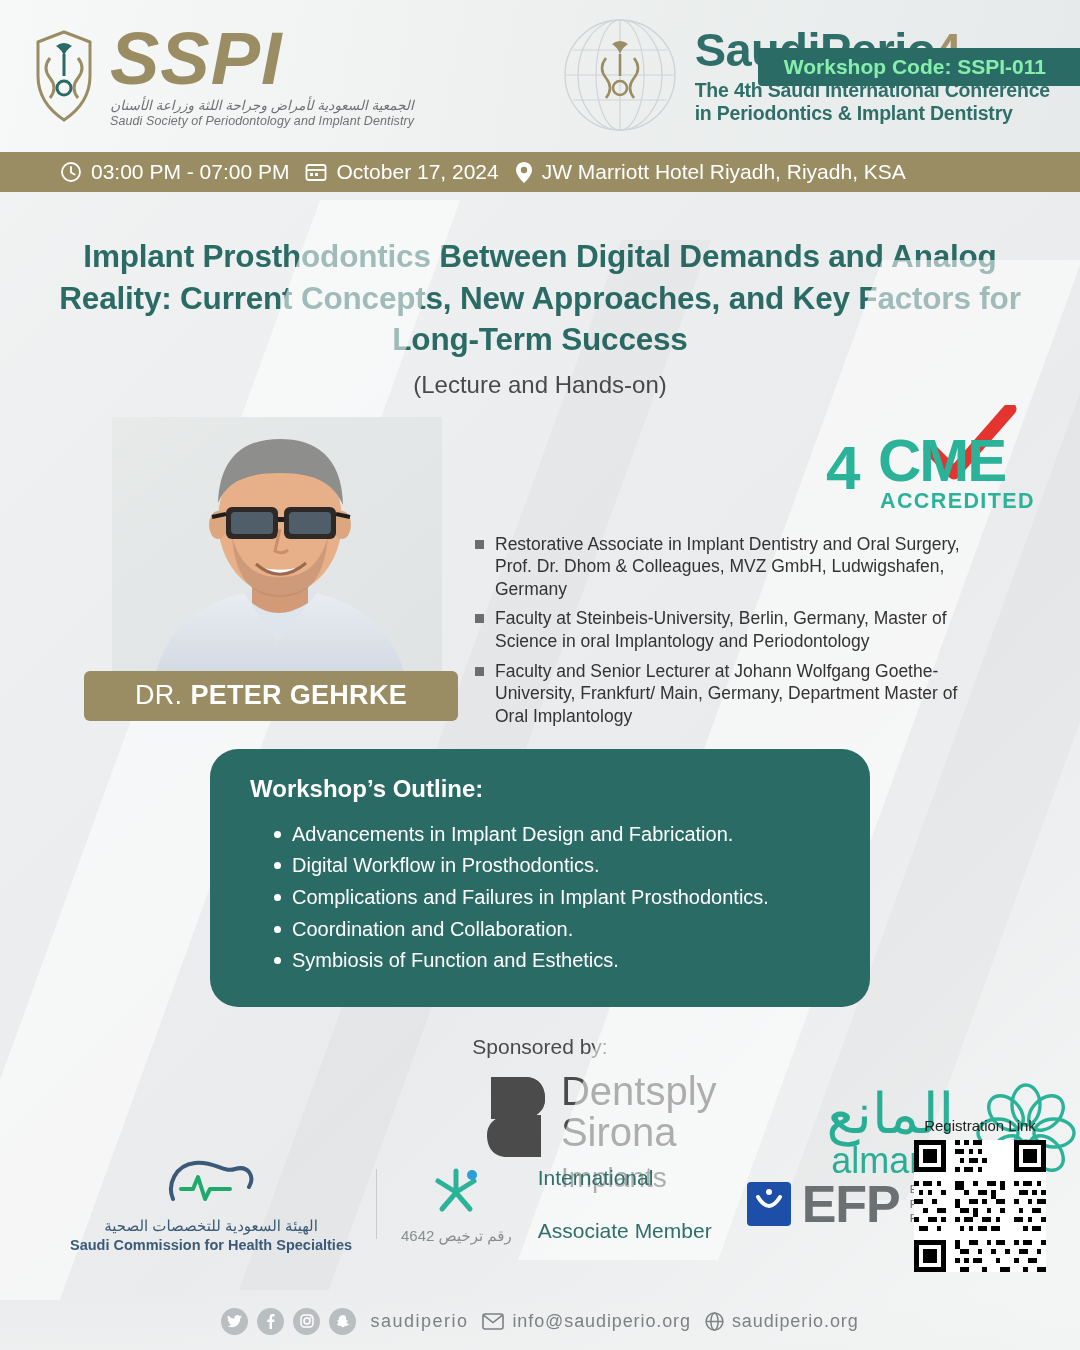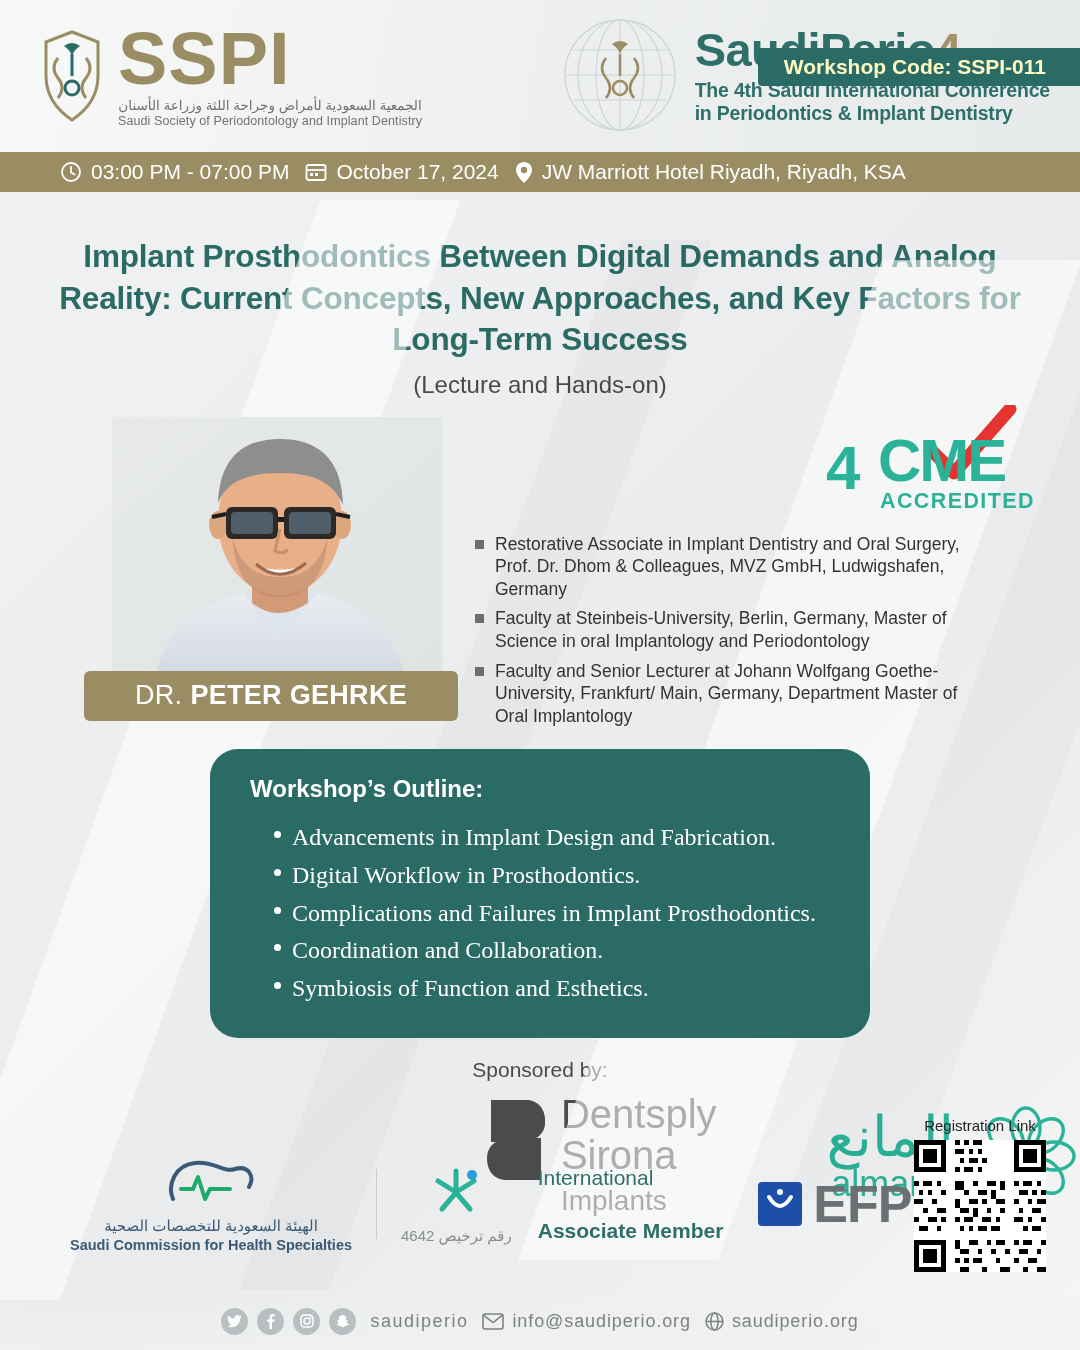--- a/index.html
+++ b/index.html
@@ -18,21 +18,21 @@
   
   .bg-shape { position: absolute; background: rgba(255,255,255,0.55); transform: skewX(-20deg); }
   .bg-shape.dark { background: rgba(0,0,0,0.022); }
 
   
   .header {
     position: relative; height: 152px;
     background: linear-gradient(100deg,#f7f8f8 0%,#eef0f0 50%,#e7eaea 100%);
     display: flex; align-items: center;
   }
-  .sspi-logo { display: flex; align-items: center; padding-left: 34px; }
+  .sspi-logo { display: flex; align-items: center; padding-left: 26px; font-style: italic; }
   .sspi-mark { width: 78px; height: 96px; position: relative; }
   .sspi-text { margin-left: 6px; }
   .sspi-word {
     font-family: "Liberation Sans", sans-serif;
     font-size: 74px; font-weight: bold; letter-spacing: 1px;
     color: #9b8d63; line-height: 0.95;
   }
   .sspi-ar { font-size: 13.5px; color: #6f7174; text-align: center; margin-top: 2px; letter-spacing: .2px;}
   .sspi-en { font-size: 12.5px; color: #6f7174; text-align: left; letter-spacing: .1px; margin-top: 1px;}
 
@@ -49,21 +49,21 @@
     position: relative; height: 40px;
     background: #9b8d63;
     display: flex; align-items: center; color: #fff;
     padding-left: 60px; gap: 16px;
     font-size: 21px;
   }
   .infobar .item { display: flex; align-items: center; gap: 9px; white-space: nowrap; }
   .ico { display: inline-flex; align-items: center; justify-content: center; }
   .codebar {
     position: absolute; right: 0; top: 48px;
-    background: #2b6b66; color: #fef9c3;
+    background: #2b6b66; color: #86efac;
     padding: 7px 34px 7px 26px;
     font-size: 21px; font-weight: 600;
     border-bottom-left-radius: 4px;
   }
   .codebar b { font-weight: bold; }
 
   
   .title-block { margin-top: 44px; text-align: center; padding: 0 48px; }
   .title-block h1 {
     font-size: 31.5px; font-weight: bold; color: #2b6b66;
@@ -108,29 +108,29 @@
 
   
   .outline {
     position: relative; margin: 16px auto 0; width: 660px;
     background: #2b6b66; border-radius: 28px;
     padding: 26px 34px 30px 40px; color: #fff;
   }
   .outline h2 { font-size: 24px; font-weight: bold; margin-bottom: 16px; }
   .outline ul { list-style: none; padding-left: 24px; }
   .outline li {
-    position: relative; font-size: 24px; line-height: 1.58; padding-left: 18px; font-family: Liberation Serif, serif;
+    position: relative; font-size: 20px; line-height: 1.58; padding-left: 18px;
   }
   .outline li::before {
     content: ""; position: absolute; left: 0; top: 12px;
     width: 7px; height: 7px; border-radius: 50%; background: #fff;
   }
 
   
-  .sponsored { text-align: center; margin-top: 20px; font-size: 21px; color: #4a4a4a; }
+  .sponsored { text-align: center; margin-top: 28px; font-size: 21px; color: #4a4a4a; }
   .sponsor-row { display: flex; align-items: center; justify-content: flex-end; gap: 110px; margin-top: 12px; }
   .dentsply { display: flex; align-items: flex-start; gap: 14px; }
   .ds-text .l1 { font-size: 40px; color: #4b4b4b; line-height: 1.0; }
   .ds-text .l2 { font-size: 40px; color: #4b4b4b; line-height: 1.05; }
   .ds-text .l3 { font-size: 28px; color: #4b4b4b; line-height: 1.2; margin-top: 8px;}
   .almana { display: flex; align-items: center; gap: 18px; }
   .almana-text { text-align: center; color: #2bb39a; }
   .almana-ar { font-size: 56px; line-height: 1; }
   .almana-en { font-size: 36px; line-height: 1.05; }
 
@@ -140,21 +140,21 @@
     display: flex; align-items: center; padding-left: 70px; gap: 0;
   }
   .scfhs { text-align: center; }
   .scfhs .ar { font-size: 15px; color: #3a5a77; direction: rtl; }
   .scfhs .en { font-size: 14.5px; color: #3a5a77; font-weight: bold; margin-top: 2px;}
   .divider-v { width: 1px; height: 70px; background: #c9cccd; margin: 0 24px; }
   .license { text-align: center; }
   .license .num { font-size: 15px; color: #8a8d8f; margin-top: 4px; }
   .iam { margin-left: 26px; }
   .iam .t1 { font-size: 21px; color: #2f6f6a; }
-  .iam .t2 { font-size: 21px; font-weight: bold; color: #2f6f6a; margin-top: 29px; }
+  .iam .t2 { font-size: 21px; font-weight: normal; color: #2f6f6a; margin-top: 29px; }
   .efp { display: flex; align-items: center; margin-left: 34px; gap: 10px;}
   .efp-word { font-size: 52px; font-weight: bold; color: #6b7073; letter-spacing: -1px;}
   .efp-sub { font-size: 11.5px; color: #6b7073; line-height: 1.25; }
 
   .reg { position: absolute; right: 34px; bottom: 74px; text-align: center; }
   .reg .lbl { font-size: 15px; font-weight: normal; color: #222; margin-bottom: 6px; }
   .qr { width: 132px; height: 132px; background: #fff; }
 
   
   .footer {

